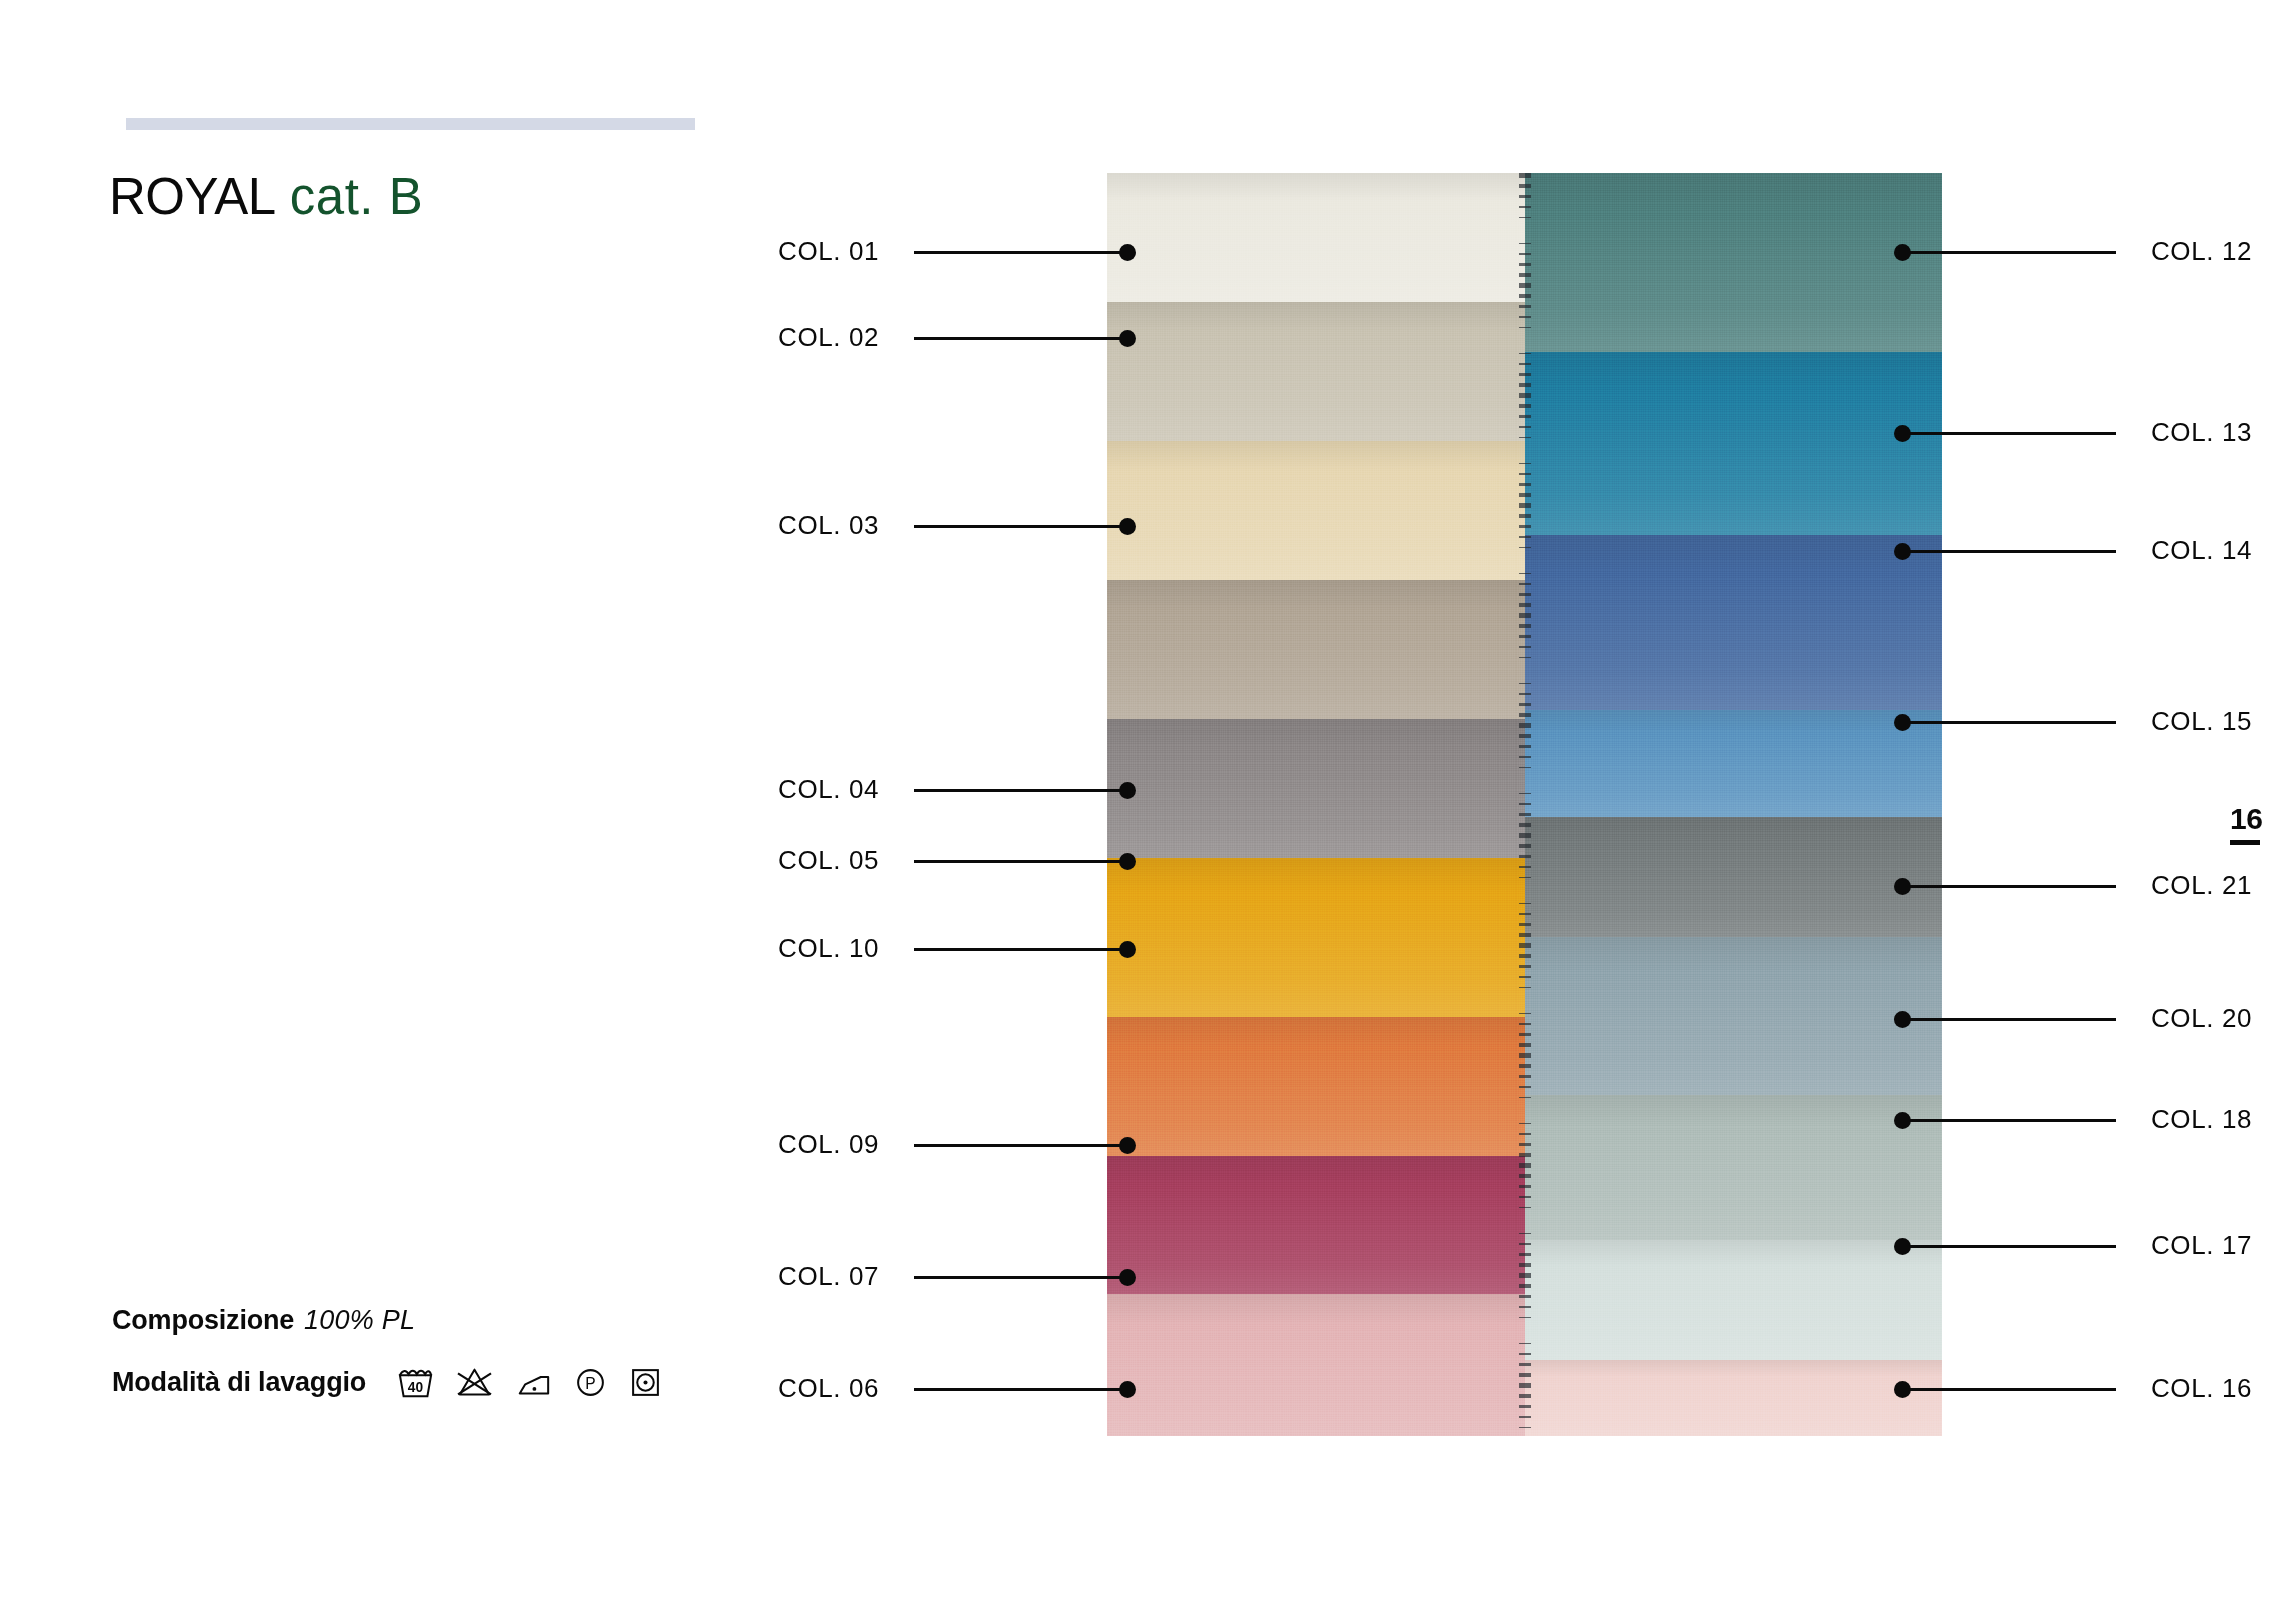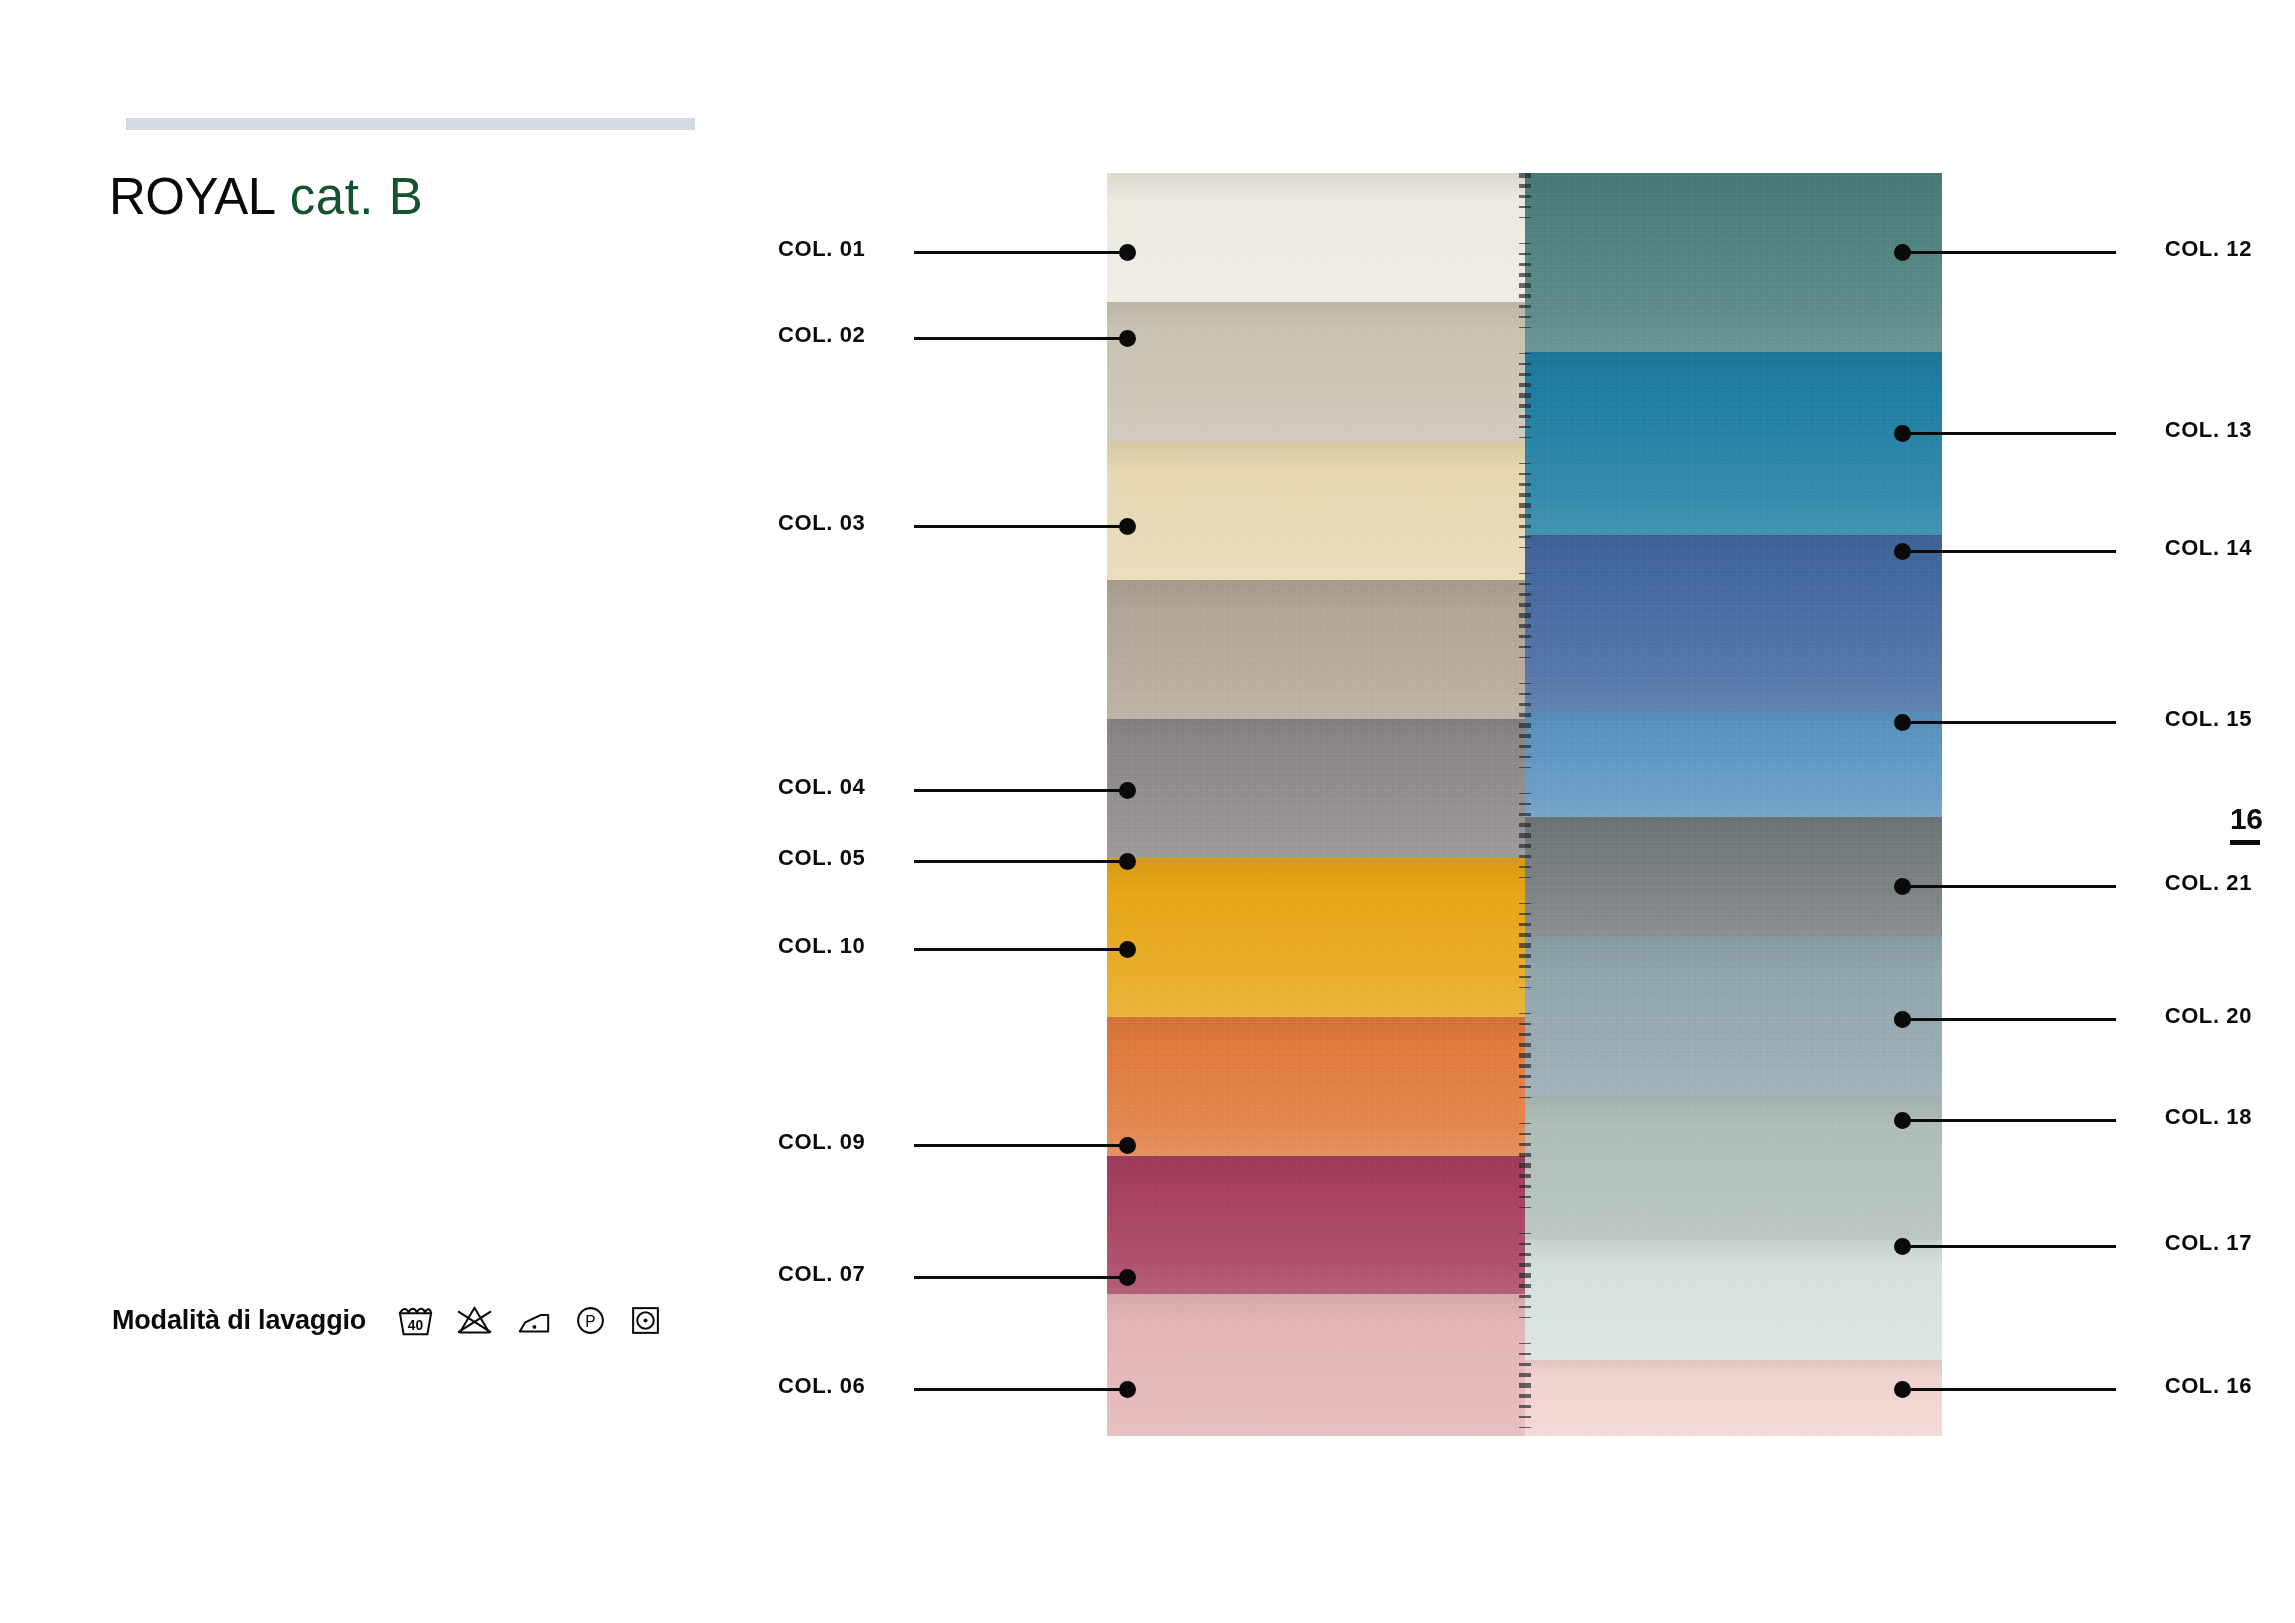--- a/index.html
+++ b/index.html
@@ -71,22 +71,22 @@
   
   .callout{position:absolute;height:0;}
   .callout .dot{
     position:absolute;width:17.4px;height:17.4px;border-radius:50%;
     background:#0a0a0a;top:-8.3px;
   }
   .callout .line{
     position:absolute;height:2.8px;background:#0a0a0a;top:-0.9px;
   }
   .callout .lbl{
-    position:absolute;top:-16.5px;font-size:22px;letter-spacing:0.6px;
-    color:#0a0a0a;white-space:nowrap;font-weight:700;
+    position:absolute;top:-16.5px;font-size:26px;letter-spacing:0.6px;
+    color:#0a0a0a;white-space:nowrap;font-weight:400;
   }
   
   .callout.lft .dot{right:0;}
   .callout.lft .line{right:8.3px;left:136px;}
   .callout.lft .lbl{left:0;}
   
   .callout.rgt .dot{left:0;}
   .callout.rgt .line{left:8.3px;right:136px;}
   .callout.rgt .lbl{right:0;}
 
@@ -101,20 +101,24 @@
 <body>
 
 <div id="top-rule"></div>
 
 <div id="title">
   <span class="bold">ROYAL</span><span>&nbsp;</span><span class="light">cat. B</span>
 </div>
 
 <div id="specs">
 
+  <div class="spec-row">
+    <span class="spec-key">Composizione</span>
+    <span class="spec-val">100% PL</span>
+  </div>
 
   <div class="spec-row">
     <span class="spec-key">Modalità di lavaggio</span>
     <span class="care-icons">
 
       <span>
         <svg width="39" height="33" viewBox="0 0 42 36" style="font-size:29px">
           <path d="M4 10 L38 10 L34 33 L8 33 Z" fill="none" stroke="#0a0a0a" stroke-width="2.2"></path>
           <path d="M4 10 C7 4, 11 4, 13.5 9 C16 4, 20 4, 22.5 9 C25 4, 29 4, 31.5 9 C34 4, 37 5, 38 10" fill="none" stroke="#0a0a0a" stroke-width="2.2" stroke-linecap="round"></path>
           <text x="21" y="28" font-family="'Liberation Sans',sans-serif" font-size="15" font-weight="700" text-anchor="middle" fill="#0a0a0a">40</text>

